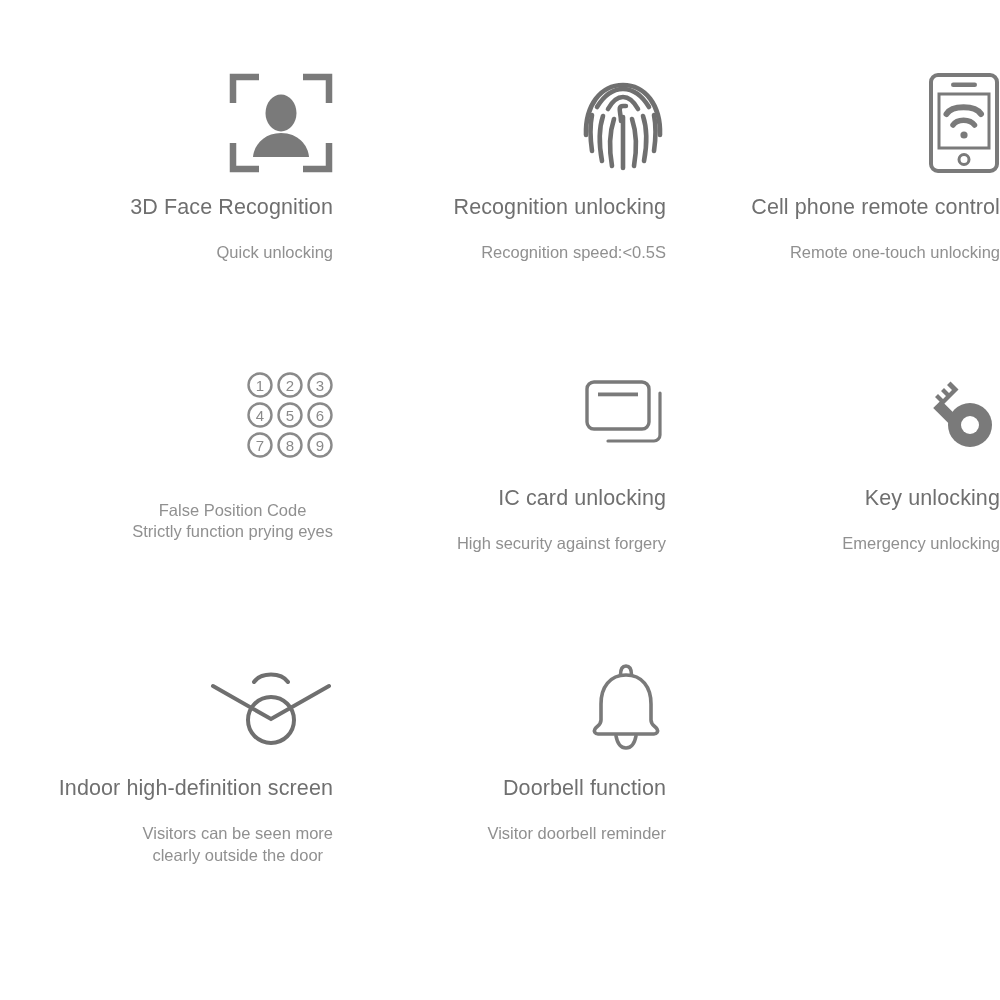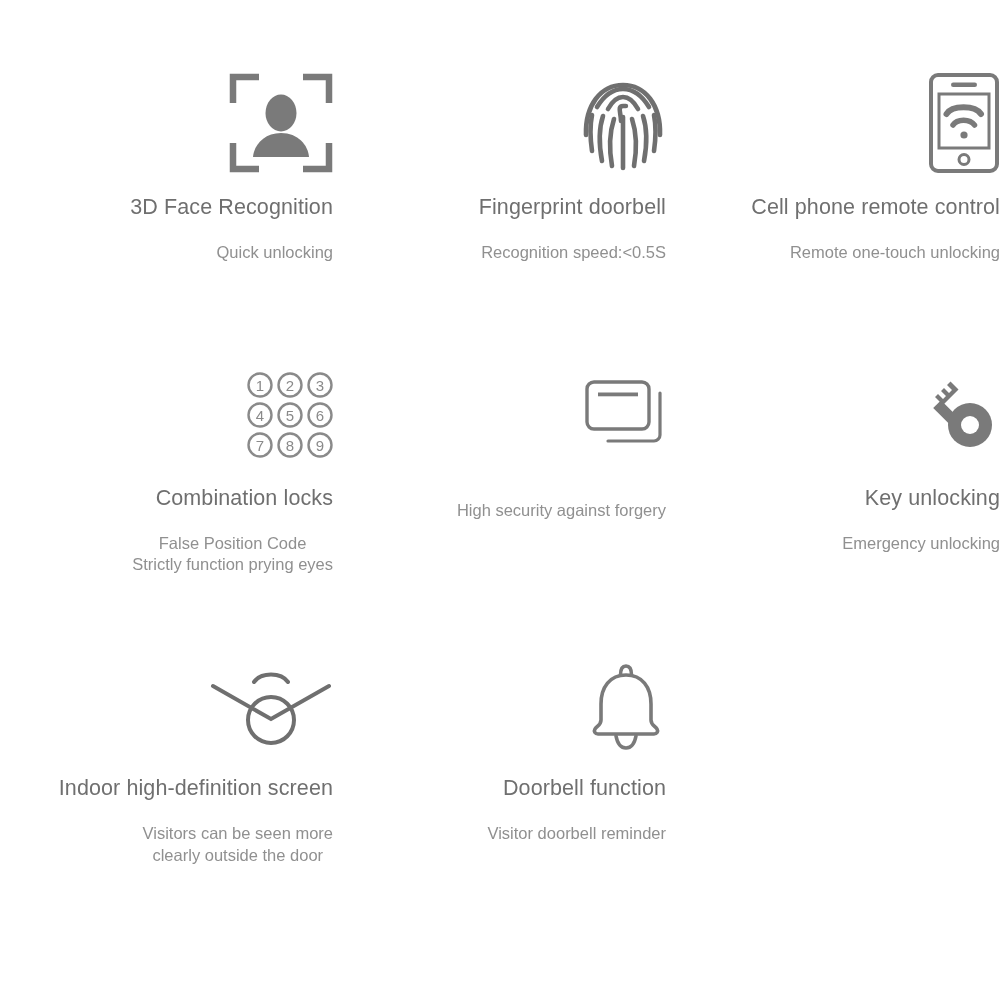--- a/index.html
+++ b/index.html
@@ -105,21 +105,21 @@
           <path d="M22 88 C19 72 19 55 23 43"></path>
           <path d="M64 88 C67 72 67 55 63 43"></path>
           <path d="M28 36 C33 27 38 24 43 24 C48 24 53 27 58 36"></path>
           <path d="M32 93 C29 76 30 58 34 46"></path>
           <path d="M54 93 C57 76 56 58 52 46"></path>
           <path d="M43 33 C49 33 44 33 43 33 C37 33 41 40 41 48"></path>
           <path d="M43 95 L43 44"></path>
         </g>
       </svg>
     </div>
-    <div class="feature-title">Fingerprint doorbell</div>
+    <div class="feature-title">Recognition unlocking</div>
     <div class="feature-sub">Recognition speed:&lt;0.5S</div>
   </div>
 
   <div class="feature-cell row-0 col-2">
     <div class="icon-box">
       <svg width="72" height="102" viewBox="0 0 72 102" fill="none">
         <rect x="3" y="3" width="66" height="96" rx="7" ry="7" stroke="#7a7a7a" stroke-width="4" fill="none"></rect>
         <rect x="23" y="10.5" width="26" height="4.5" rx="2.2" ry="2.2" fill="#7a7a7a"></rect>
         <rect x="11" y="22" width="50" height="54" stroke="#7a7a7a" stroke-width="3" fill="none"></rect>
         <circle cx="36" cy="87.5" r="5" stroke="#7a7a7a" stroke-width="3" fill="none"></circle>
@@ -154,33 +154,33 @@
           <text x="73" y="13.8">3</text>
           <text x="13" y="43.8">4</text>
           <text x="43" y="43.8">5</text>
           <text x="73" y="43.8">6</text>
           <text x="13" y="73.8">7</text>
           <text x="43" y="73.8">8</text>
           <text x="73" y="73.8">9</text>
         </g>
       </svg>
     </div>
-    <div class="feature-title">Combination locks</div>
     <div class="feature-sub">False Position Code
 Strictly function prying eyes</div>
   </div>
 
   <div class="feature-cell row-1 col-1">
     <div class="icon-box">
       <svg width="82" height="72" viewBox="0 0 82 72" fill="none">
         <path d="M24 62 L70 62 A6 6 0 0 0 76 56 L76 14" stroke="#7a7a7a" stroke-width="3.2" fill="none" stroke-linecap="round"></path>
         <rect x="3" y="3" width="62" height="47" rx="7" ry="7" stroke="#7a7a7a" stroke-width="3.4" fill="#ffffff"></rect>
         <rect x="14" y="13.5" width="40" height="3.8" fill="#7a7a7a"></rect>
       </svg>
     </div>
+    <div class="feature-title">IC card unlocking</div>
     <div class="feature-sub">High security against forgery</div>
   </div>
 
   <div class="feature-cell row-1 col-2">
     <div class="icon-box">
       <svg width="80" height="80" viewBox="0 0 80 80" fill="none">
         <g fill="#7a7a7a">
           <path d="M30.5 6.5 L38.5 14.5 L23 30 L15 22 L18 19 L23 24 L26 21 L21 16 L24 13 L29 18 L32 15 L27 10 Z"></path>
           <rect x="21.5" y="25" width="11" height="28" transform="rotate(-45 27 39)"></rect>
         </g>

